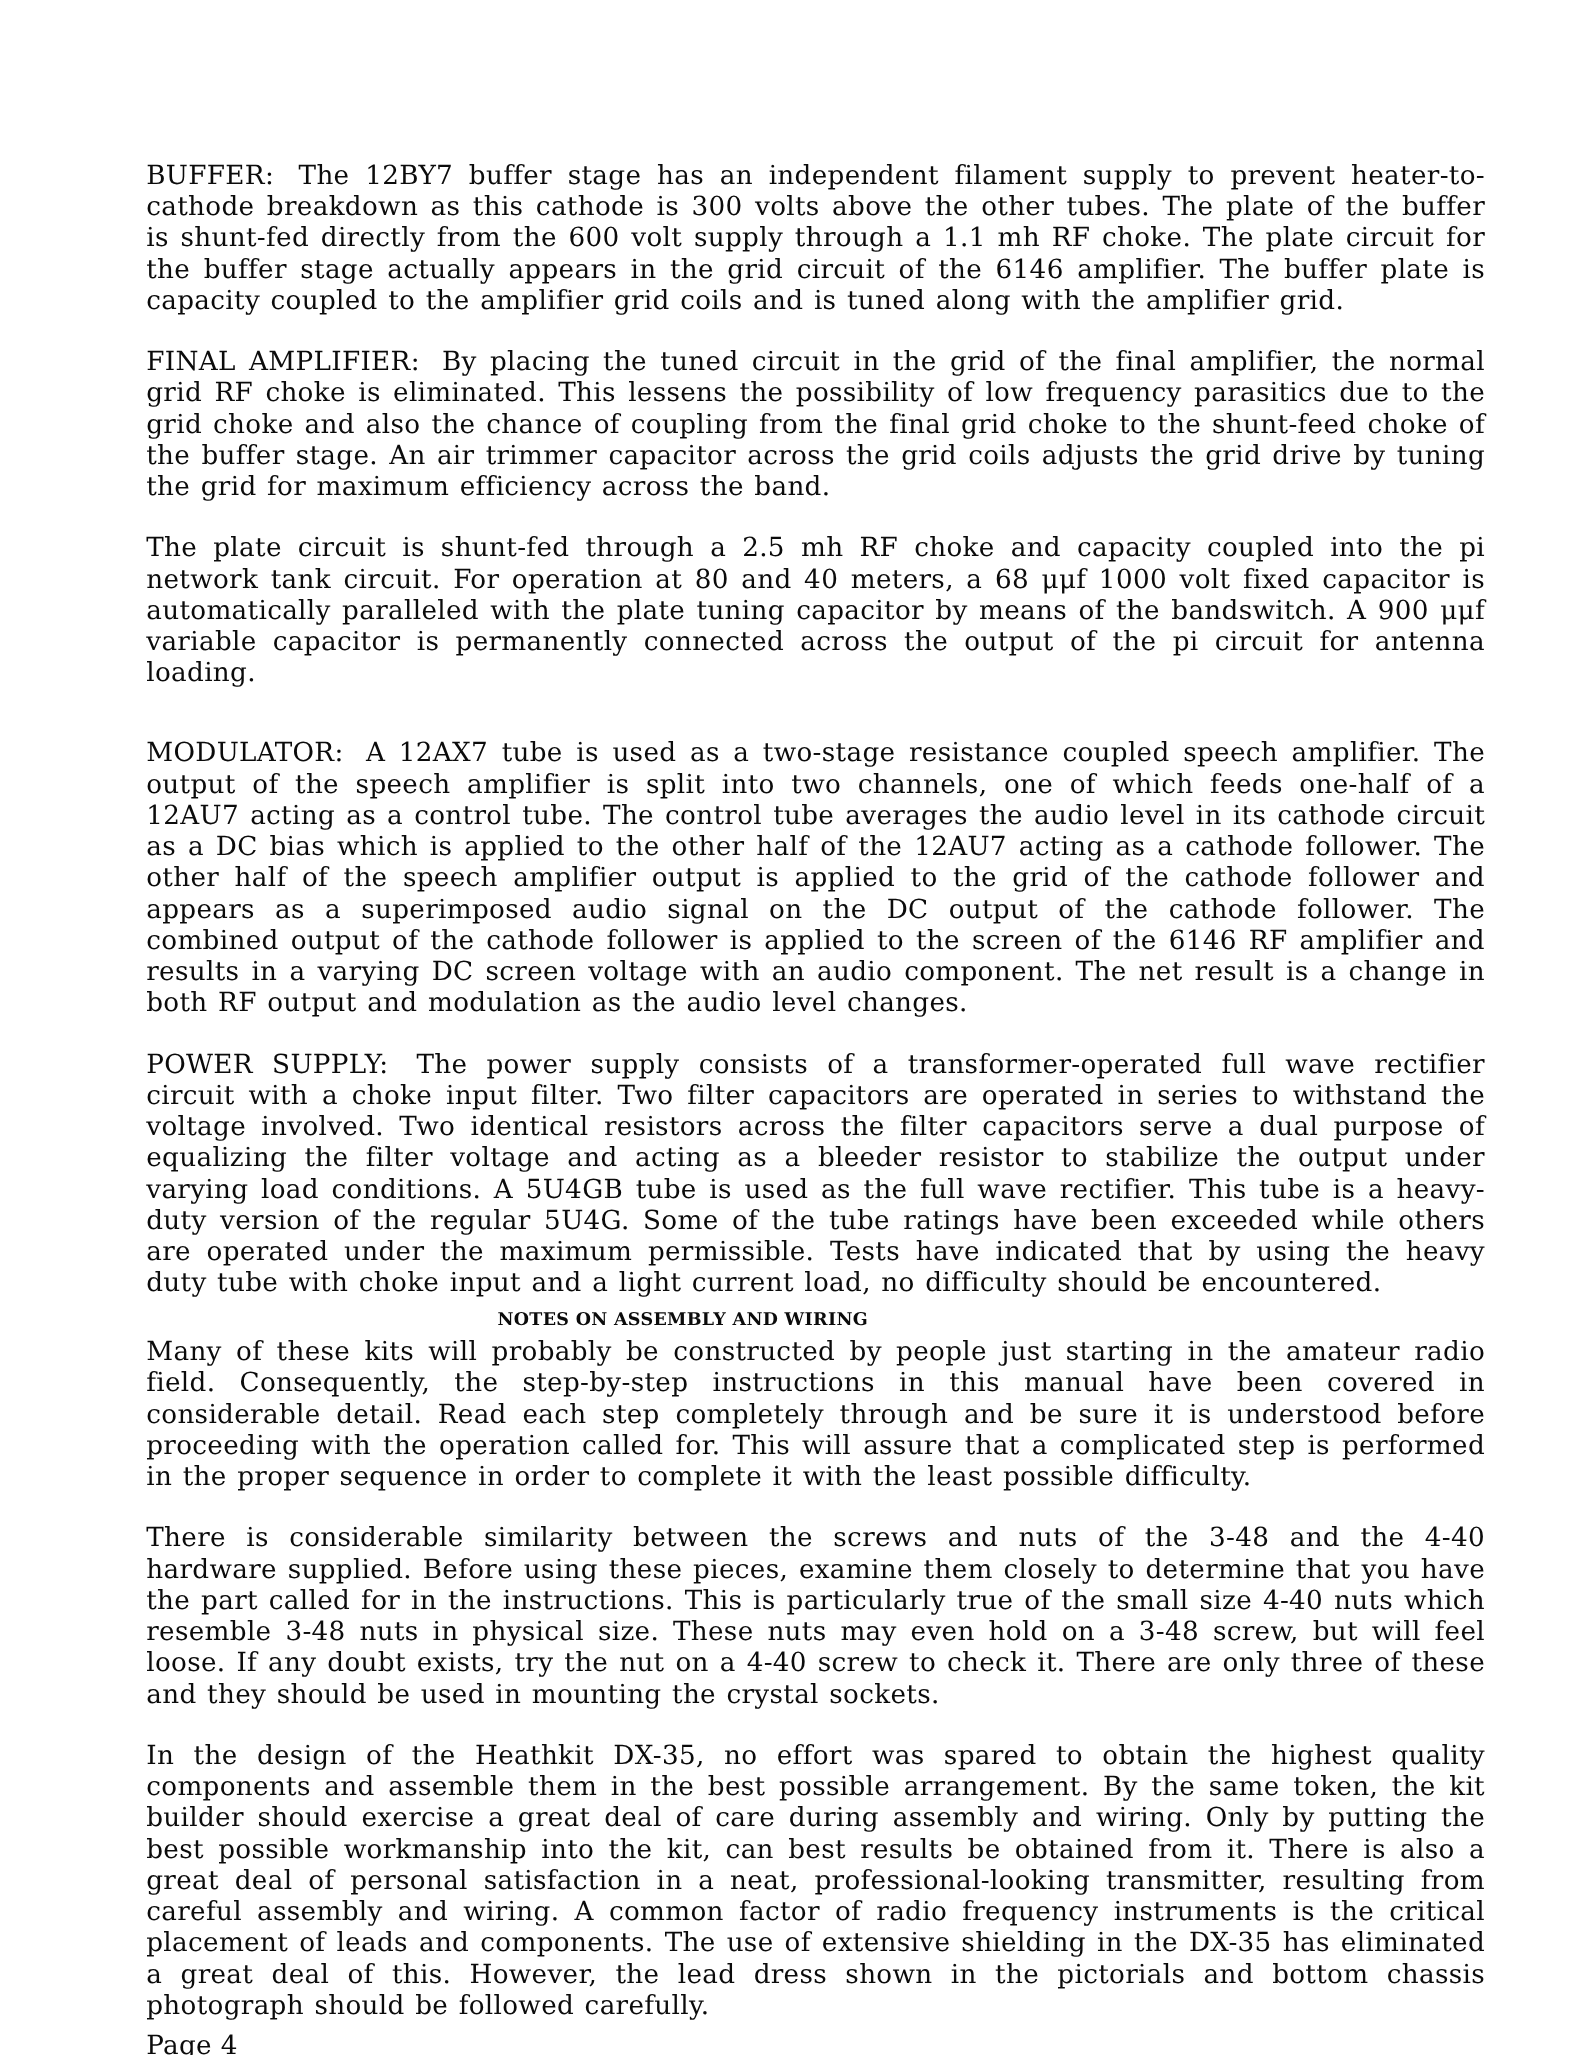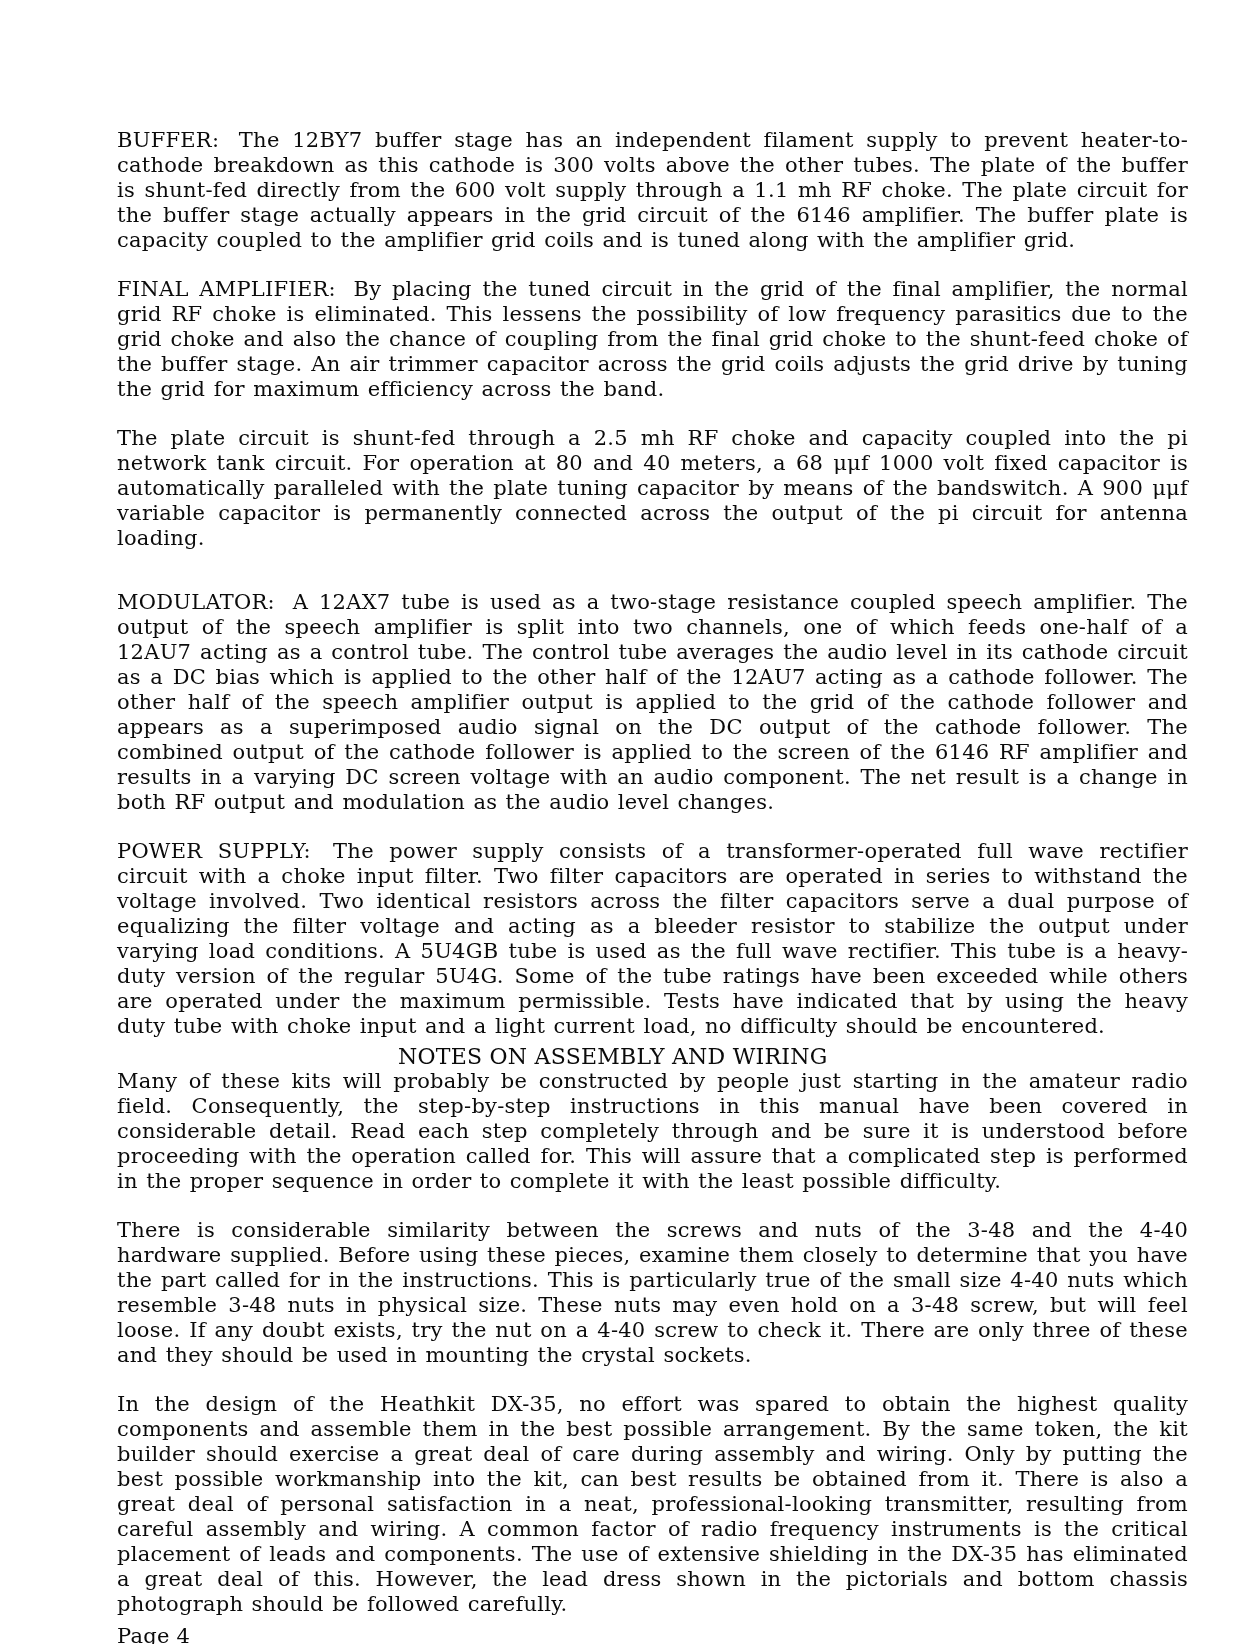--- a/index.html
+++ b/index.html
@@ -25,23 +25,23 @@
     text-align: justify;
     letter-spacing: 0.25px;
     word-spacing: 1.5px;
   }
   .para.gap-lg { margin-bottom: 39px; }
   .plabel { padding-right: 7px; }
   .plabel:empty { padding-right: 0; }
   .section-heading {
     margin: -19px 0 0 0;
     padding-left: 281px;
-    font-size: 22px;
+    font-size: 14px;
     line-height: 25px;
-    font-weight: normal;
+    font-weight: bold;
     letter-spacing: 0.25px;
     text-align: left;
   }
   .page-footer {
     margin-top: -17px;
     font-size: 21px;
     line-height: 25px;
     letter-spacing: 0.25px;
   }
 </style>

